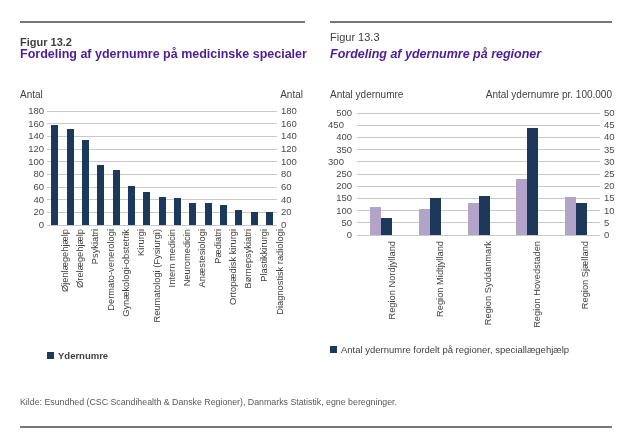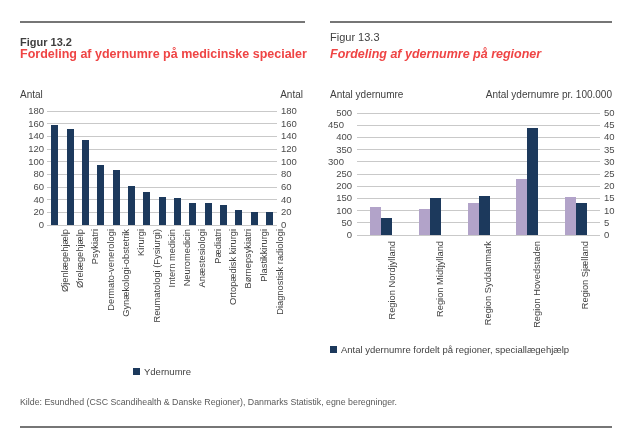--- a/index.html
+++ b/index.html
@@ -5,36 +5,36 @@
   html,body{margin:0;padding:0;background:#fff;}
   .page{position:relative;width:642px;height:446px;background:#ffffff;overflow:hidden;
         font-family:"Liberation Sans",sans-serif;color:#3f3f3f;}
   .rule{position:absolute;height:2px;background:#767676;}
   #rule-top-left{left:20px;top:21px;width:285px;}
   #rule-top-right{left:330px;top:21px;width:282px;}
   #rule-bottom{left:20px;top:426px;width:592px;}
   .fig-label{position:absolute;font-size:11px;color:#3f3f3f;}
   #figlabel-left{left:20px;top:36px;font-weight:bold;}
   #figlabel-right{left:330px;top:31px;}
-  .fig-title{position:absolute;font-size:12.5px;font-weight:bold;color:#ef4444;}
+  .fig-title{position:absolute;font-size:12.5px;font-weight:bold;color:#4c1d95;}
   #figtitle-left{left:20px;top:47px;}
   #figtitle-right{left:330px;top:47px;font-style:italic;}
   .axis-title{position:absolute;font-size:10px;color:#3f3f3f;}
   #axisL-left{left:20px;top:89px;}
   #axisL-right{right:339px;top:89px;}
   #axisR-left{left:330px;top:89px;}
   #axisR-right{right:30px;top:89px;}
   .chart-layer{position:absolute;left:0;top:0;width:642px;height:446px;pointer-events:none;}
   .gridline{position:absolute;height:1px;background:#c9c9c9;}
   .ytick{position:absolute;font-size:9.5px;line-height:10px;color:#4a4a4a;}
   .bar{position:absolute;}
   .catlabel{position:absolute;white-space:nowrap;font-size:9.3px;line-height:10px;color:#3f3f3f;
             transform-origin:100% 0;transform:rotate(-90deg);}
   .legend{position:absolute;font-size:9.5px;color:#3f3f3f;}
-  #legend-left{left:47px;top:366px;width:230px;display:flex;justify-content:center;}
+  #legend-left{left:47px;top:350px;width:230px;display:flex;justify-content:flex-start;font-weight:bold;}
   #legend-right{left:330px;top:344px;width:300px;}
   .legend-item{display:flex;align-items:center;gap:4px;margin-bottom:3px;}
   .legend-swatch{width:7px;height:7px;flex:0 0 7px;}
   .source{position:absolute;left:20px;top:397px;font-size:8.8px;color:#595959;}
 </style>
 </head>
 <body>
 
 <div class="page">
   <div class="rule" id="rule-top-left"></div>

